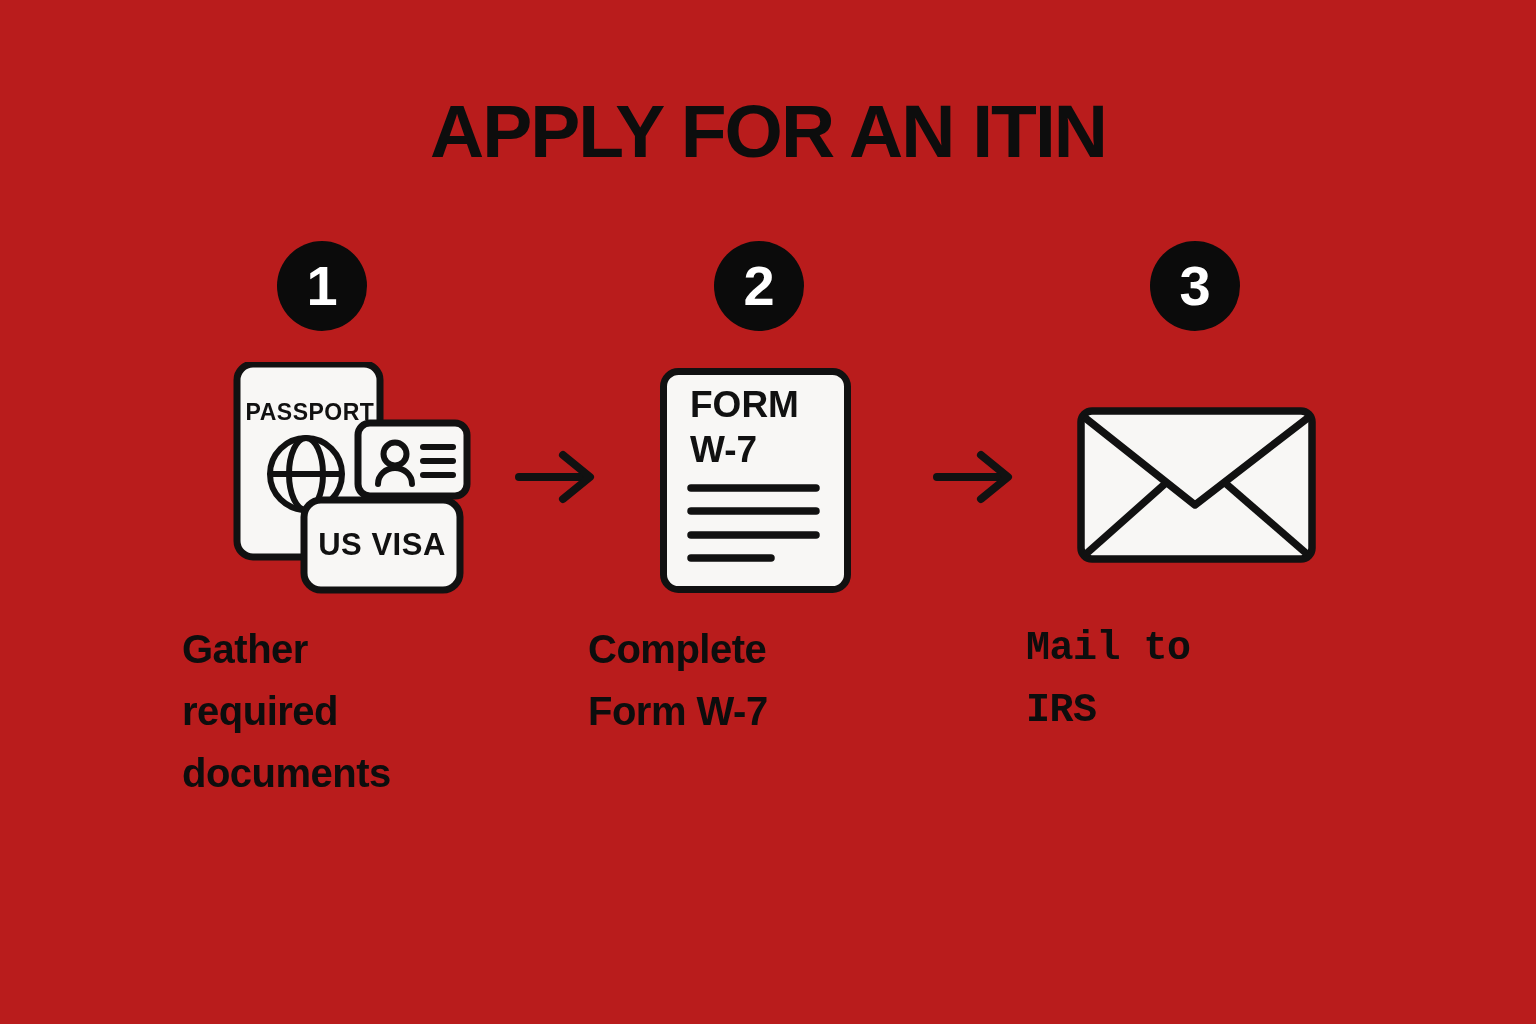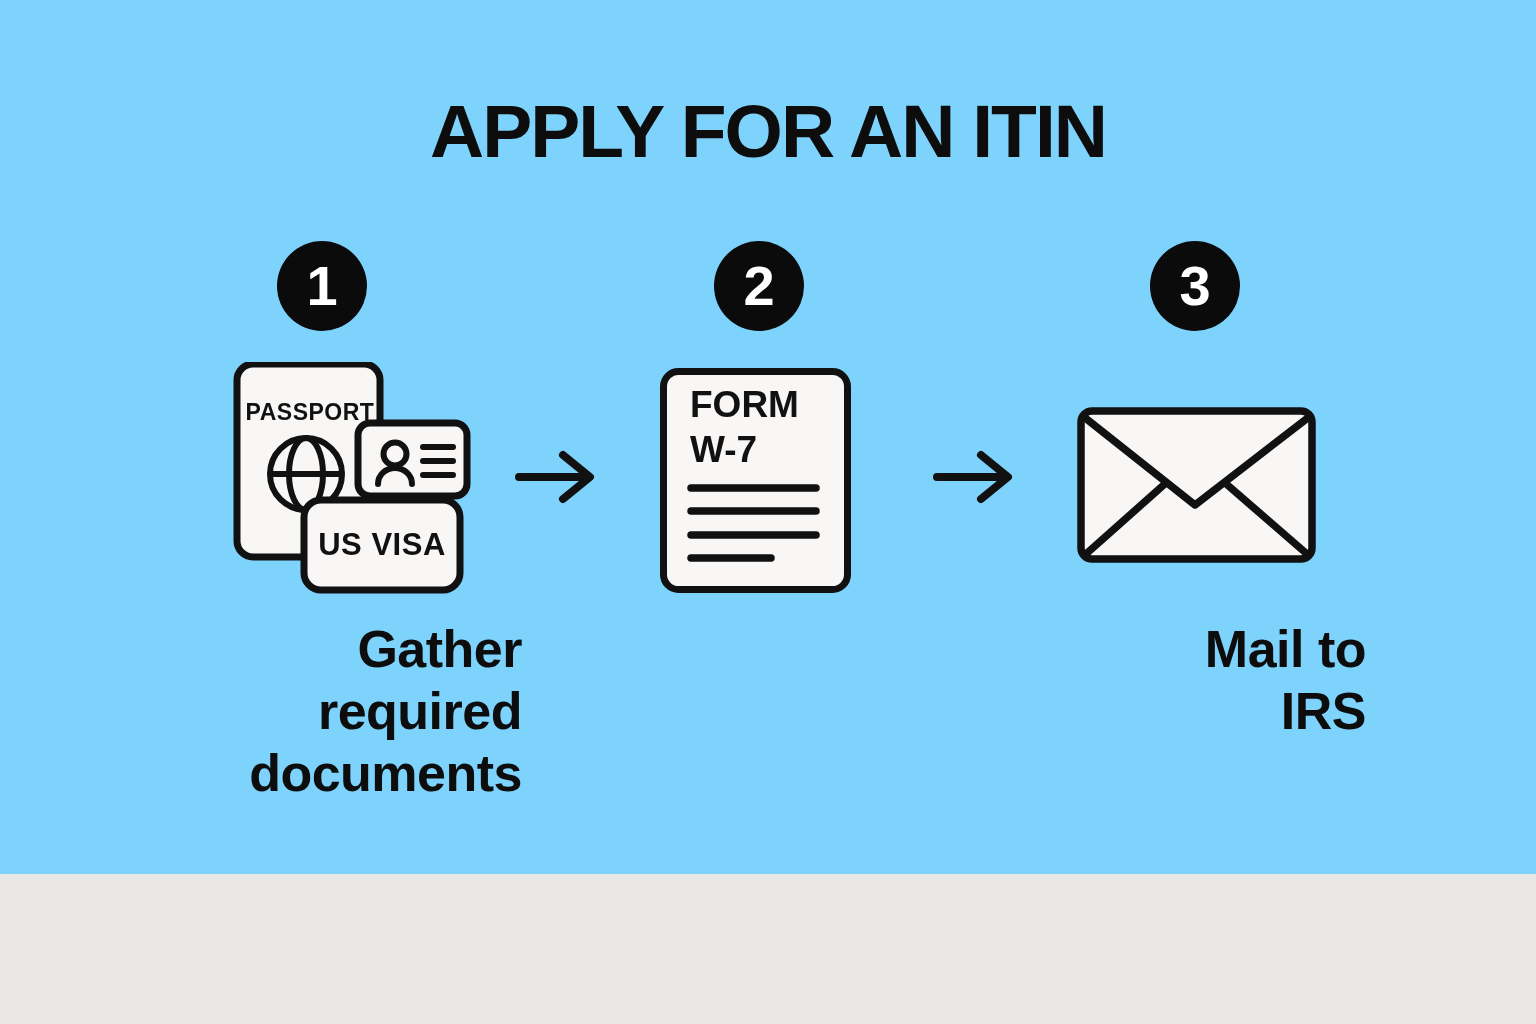--- a/index.html
+++ b/index.html
@@ -1,20 +1,20 @@
 <!DOCTYPE html>
 <html><head>
 <meta charset="utf-8">
 <style>
   html, body { margin: 0; padding: 0; background: #e9e8e6; }
   .canvas {
     position: relative;
     width: 1536px;
-    height: 874px;
-    background: #7dd3fc;
+    height: 1024px;
+    background: #b91c1c;
     font-family: "Liberation Sans", sans-serif;
     color: #0d0d0d;
     overflow: hidden;
   }
   .title {
     position: absolute;
     top: 94px; left: 0; right: 0;
     margin: 0;
     text-align: center;
     font-size: 75px;
@@ -40,30 +40,30 @@
   .icon-documents { left: 232px; top: 362px; }
   .icon-form      { left: 659px; top: 367px; }
   .icon-envelope  { left: 1077px; top: 407px; }
   .arrow { position: absolute; top: 448px; display: block; }
   .arrow-1 { left: 514px; }
   .arrow-2 { left: 932px; }
   .caption {
     position: absolute;
     top: 618px;
     width: 340px;
-    text-align: right;
-    font-size: 52px;
+    text-align: left;
+    font-size: 40px;
     line-height: 62px;
     font-weight: 700;
     letter-spacing: -0.5px;
     white-space: pre-line;
   }
   .caption-1 { left: 182px; }
   .caption-2 { left: 588px; }
-  .caption-3 { left: 1026px; }
+  .caption-3 { left: 1026px; font-family: Liberation Mono, monospace; }
   .footer {
     position: absolute;
     top: 860px; left: 0; right: 0;
     text-align: center;
     font-size: 48px;
     font-weight: 400;
   }
   svg text { font-family: "Liberation Sans", sans-serif; }
 </style>
 </head>
@@ -130,17 +130,19 @@
   <svg class="icon icon-envelope" width="240" height="157" viewBox="0 0 240 157">
     <rect x="4" y="4" width="231" height="148" rx="11" fill="#f8f7f5" stroke="#111111" stroke-width="7.5"></rect>
     <polyline points="7,10 118,98 232,10" fill="none" stroke="#111111" stroke-width="7.5" stroke-linejoin="round"></polyline>
     <line x1="9" y1="147" x2="90" y2="75" stroke="#111111" stroke-width="7.5"></line>
     <line x1="230" y1="147" x2="147" y2="75" stroke="#111111" stroke-width="7.5"></line>
   </svg>
 
   <div class="caption caption-1">Gather
 required
 documents</div>
+  <div class="caption caption-2">Complete
+Form W-7</div>
   <div class="caption caption-3">Mail to
 IRS</div>
 
 
 </div>
 
 </body></html>

